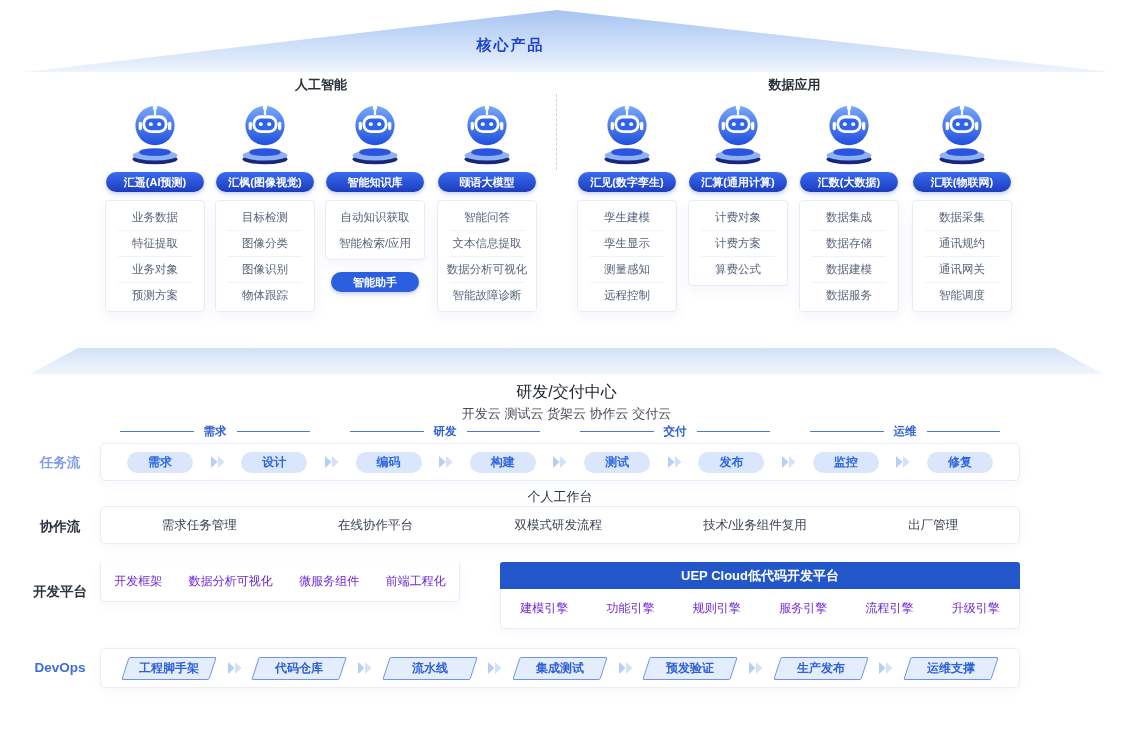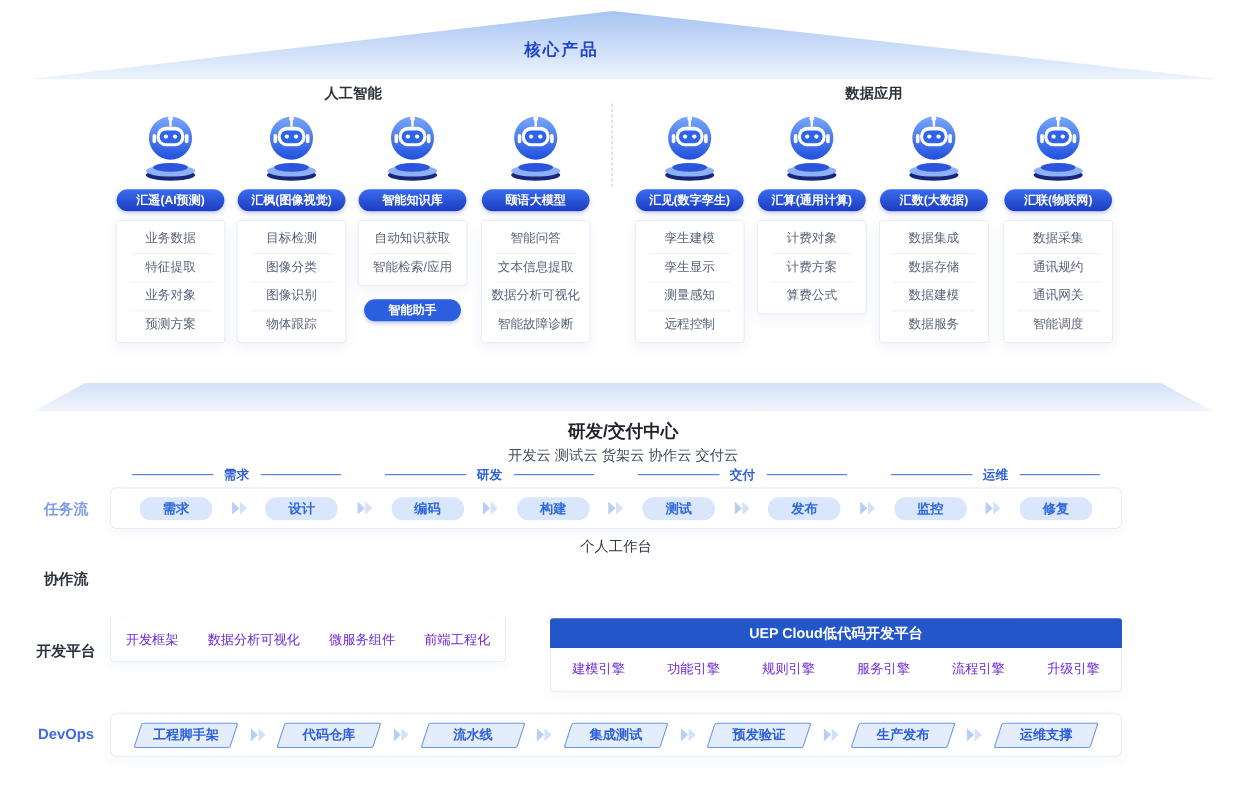--- a/index.html
+++ b/index.html
@@ -22,21 +22,21 @@
          color:#fff;font-size:11px;font-weight:700;text-align:center;white-space:nowrap;
          box-shadow:0 2px 4px rgba(28,60,190,.25);}
   .card{list-style:none;margin:8px 0 0;padding:3px 0;background:#fff;border:1px solid #e6ebf5;
         border-radius:4px;box-shadow:0 5px 12px rgba(60,90,180,.06);}
   .feat{height:26px;line-height:26px;text-align:center;font-size:11.5px;color:#59637a;position:relative;}
   .feat + .feat::before{content:"";position:absolute;left:12px;right:12px;top:0;border-top:1px solid #eef2f9;}
   .subpill{margin:12px auto 0;width:88px;height:20px;line-height:20px;border-radius:10px;
            background:var(--primary,#2b5fe0);color:#fff;font-size:11px;font-weight:700;text-align:center;
            box-shadow:0 2px 4px rgba(28,60,190,.25);}
   .center-title{position:absolute;left:0;top:382px;width:1133px;text-align:center;
-                font-size:16px;font-weight:700;color:#20242e;z-index:2;}
+                font-size:16px;font-weight:400;color:#20242e;z-index:2;}
   .center-sub{position:absolute;left:0;top:405px;width:1133px;text-align:center;
               font-size:13px;color:#454c5b;z-index:2;}
   .row-label{position:absolute;left:26px;width:68px;text-align:center;font-size:13.5px;font-weight:700;z-index:2;}
   #lbl-task{top:454px;color:#7f9ce6;}
   #lbl-collab{top:518px;color:#2c3340;}
   #lbl-plat{top:583px;color:#2c3340;}
   #lbl-devops{top:660px;color:#3e6be0;}
   #stages{position:absolute;left:100px;top:424px;width:920px;height:14px;display:flex;z-index:2;}
   .stageh{flex:1;display:flex;align-items:center;gap:10px;padding:0 20px;}
   .stageh i{flex:1;height:1px;background:#4a77e2;}
@@ -349,20 +349,27 @@
       <span class="fpill">监控</span>
       <svg class="chev" width="15" height="12" viewBox="0 0 15 12">
         <path d="M1 0 L7.5 6 L1 12 Z" fill="#b7cef5"></path>
         <path d="M8 0 L14.5 6 L8 12 Z" fill="#d4e1f9"></path>
       </svg>
       <span class="fpill">修复</span>
     </div>
 
   <div class="workbench">个人工作台</div>
   <div class="row-label" id="lbl-collab">协作流</div>
+  <div class="fbox" id="collab-items">
+      <span class="citem">需求任务管理</span>
+      <span class="citem">在线协作平台</span>
+      <span class="citem">双模式研发流程</span>
+      <span class="citem">技术/业务组件复用</span>
+      <span class="citem">出厂管理</span>
+    </div>
 
   <div class="row-label" id="lbl-plat">开发平台</div>
   <div class="plat" id="plat-0">
       <div class="plat-body">
         <span class="pitem">开发框架</span>
         <span class="pitem">数据分析可视化</span>
         <span class="pitem">微服务组件</span>
         <span class="pitem">前端工程化</span>
       </div>
     </div>

